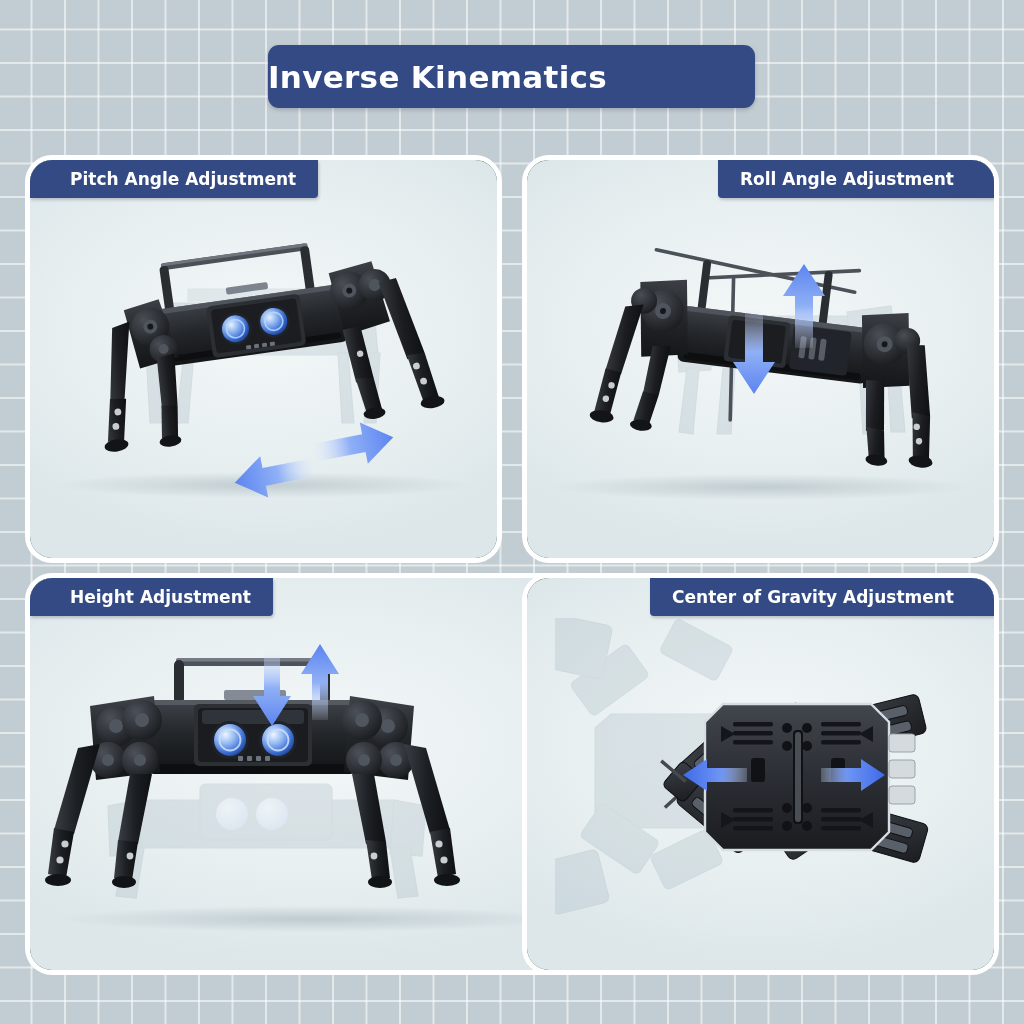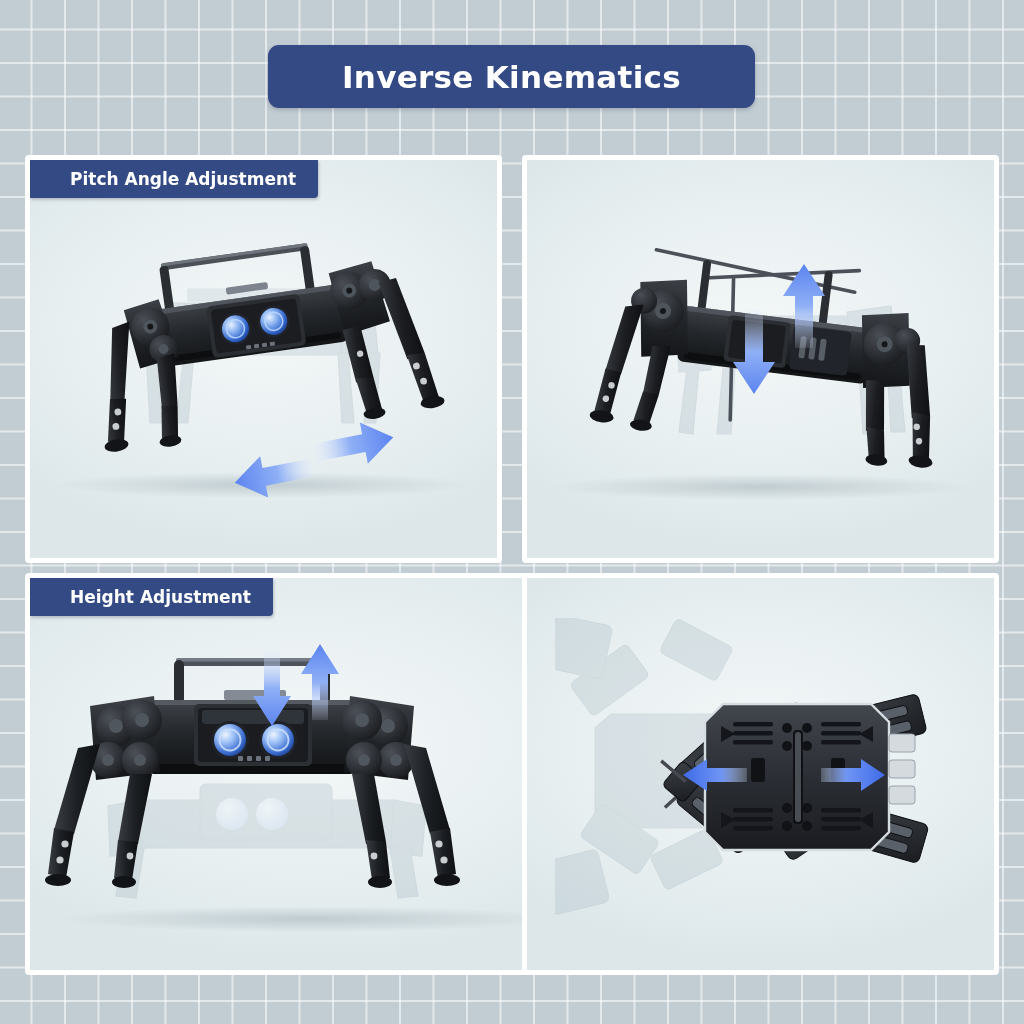--- a/index.html
+++ b/index.html
@@ -16,34 +16,34 @@
     background-image:
       linear-gradient(to right, rgba(255,255,255,0.55) 1.6px, transparent 1.6px),
       linear-gradient(to bottom, rgba(255,255,255,0.55) 1.6px, transparent 1.6px);
     background-size:33.5px 33.5px;
     background-position:-3px -5px;
   }
   
   #title-bar{
     position:absolute;left:268px;top:45px;width:487px;height:63px;
     background:#344a84;border-radius:11px;
-    display:flex;align-items:center;justify-content:center;
+    display:flex;align-items:center;justify-content:flex-start;
     box-shadow:0 2px 4px rgba(60,70,90,0.28);
     z-index:5;
   }
   #title-bar .title-text{
     color:#ffffff;font-size:31px;font-weight:bold;letter-spacing:.3px;
     font-family:"DejaVu Sans", sans-serif;
   }
   
   .panel{
     position:absolute;
     background:#14532d;
     border:5px solid #ffffff;
-    border-radius:4px;
+    border-radius:27px;
     overflow:hidden;
     box-sizing:border-box;
     text-align:center;
   }
   #panel-pitch  {left:25px;  top:155px; width:477px; height:408px;}
   #panel-roll   {left:522px; top:155px; width:477px; height:408px;}
   #panel-height {left:25px;  top:573px; width:570px; height:402px;}
   #panel-cog    {left:522px; top:573px; width:477px; height:402px;}
 
   .panel-inner{position:absolute;inset:0;}
@@ -353,20 +353,23 @@
           <linearGradient id="agDR" x1="0" y1="1" x2="0" y2="0">
         <stop offset="0" stop-color="#5c84f0"></stop>
             <stop offset="0.5" stop-color="#8fb0f6"></stop>
             <stop offset="1" stop-color="#e2eaff" stop-opacity="0.12"></stop>
       </linearGradient>
         </defs>
       <path d="M27 88 L48 56 L36 56 L36 4 L18 4 L18 56 L6 56 Z" fill="url(#agDR)"></path>
     </svg>
   </div>
 
+  <div class="panel-header right">
+    <span class="hdr-text">Roll Angle Adjustment</span>
+  </div>
 </div>
 
 <div class="panel" id="panel-height">
   <div class="panel-inner">
     <div class="photo-bg"></div>
     <div class="floor-shadow" style="bottom:38px;"></div>
 
     <svg class="robot-svg" style="left:8px;top:70px;" width="455" height="310" viewBox="0 0 455 310">
       <defs>
         <linearGradient id="mBodyH" x1="0" y1="0" x2="0" y2="1">
@@ -667,13 +670,16 @@
           <linearGradient id="agRC" x1="1" y1="0" x2="0" y2="0">
         <stop offset="0" stop-color="#3f6ae8"></stop>
             <stop offset="0.6" stop-color="#6f95f4"></stop>
             <stop offset="1" stop-color="#cfe0ff" stop-opacity="0.25"></stop>
       </linearGradient>
         </defs>
       <path d="M68 22 L44 6 L44 15 L4 15 L4 29 L44 29 L44 38 Z" fill="url(#agRC)"></path>
     </svg>
   </div>
 
+  <div class="panel-header right">
+    <span class="hdr-text">Center of Gravity Adjustment</span>
+  </div>
 </div>
 
 </body></html>

